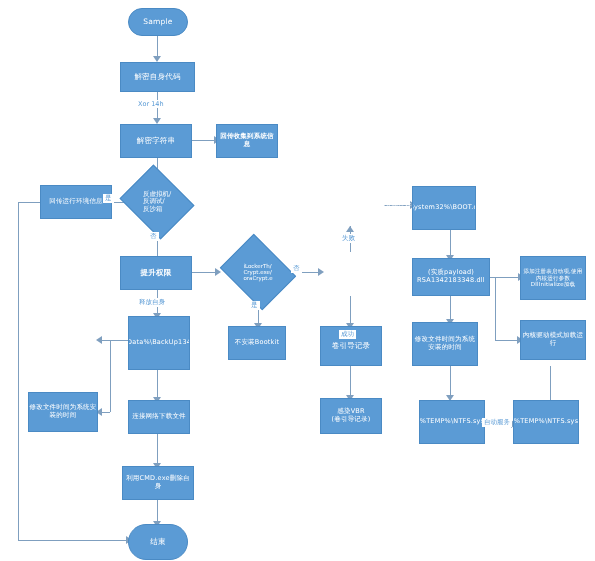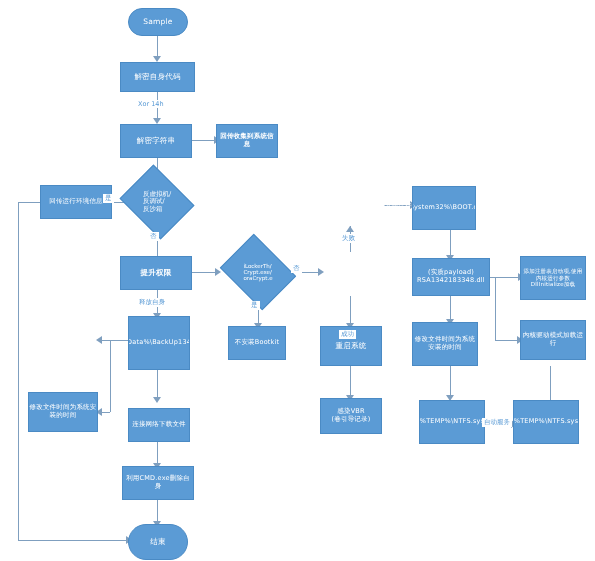--- a/index.html
+++ b/index.html
@@ -200,31 +200,31 @@
   <div class="diamond-wrap" style="left:228px;top:248px;width:60px;height:48px;">
     <div class="diamond-shape"></div>
     <div class="diamond-label fs5" style="white-space:pre-line;">iLockerTh/
 Crypt.exe/
 oraCrypt.e</div>
   </div>
 
   <div class="node rect fs6" style="left:228px;top:326px;width:58px;height:34px;">不安装Bootkit</div>
 
 
-  <div class="node rect fs7" style="left:320px;top:326px;width:62px;height:40px;">重启系统</div>
+  <div class="node rect fs7" style="left:320px;top:326px;width:62px;height:40px;">卷引导记录</div>
 
   <div class="node rect fs6" style="left:320px;top:398px;width:62px;height:36px;white-space:pre-line;">感染VBR
 (卷引导记录)</div>
 
 
   <div class="node rect fs6" style="left:128px;top:316px;width:62px;height:54px;">%ApplicationData%\BackUp1342183348.exe</div>
 
   <div class="node rect fs6" style="left:28px;top:392px;width:70px;height:40px;">修改文件时间为系统安装的时间</div>
 
-  <div class="node rect fs6" style="left:128px;top:400px;width:62px;height:34px;margin-top:8px;">连接网络下载文件</div>
+  <div class="node rect fs6" style="left:128px;top:400px;width:62px;height:34px;">连接网络下载文件</div>
 
   <div class="node rect fs6" style="left:122px;top:466px;width:72px;height:34px;">利用CMD.exe删除自身</div>
 
   <div class="node term fs7" style="left:128px;top:524px;width:60px;height:36px;">结束</div>
 
 
   <div class="node rect fs6" style="left:412px;top:186px;width:64px;height:44px;">%System32%\BOOT.dat</div>
 
   <div class="node rect fs6" style="left:412px;top:258px;width:78px;height:38px;white-space:pre-line;">(实质payload)
 RSA1342183348.dll</div>

